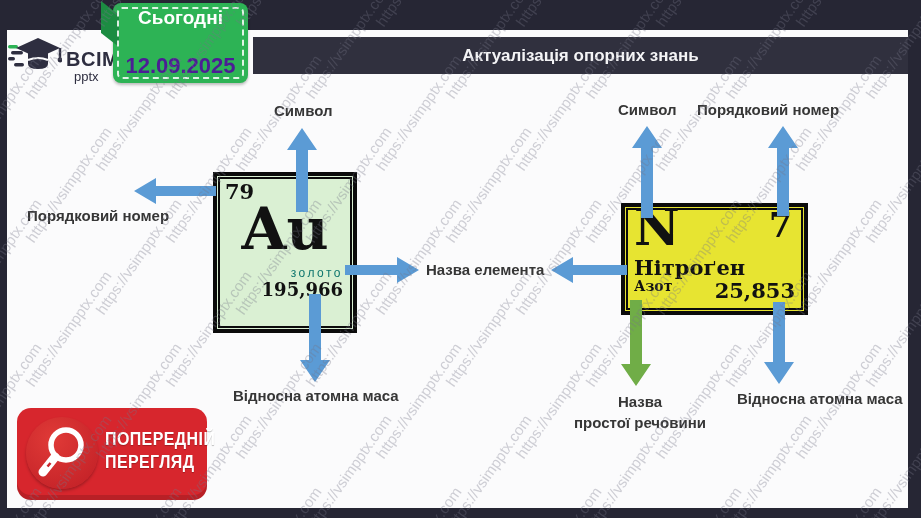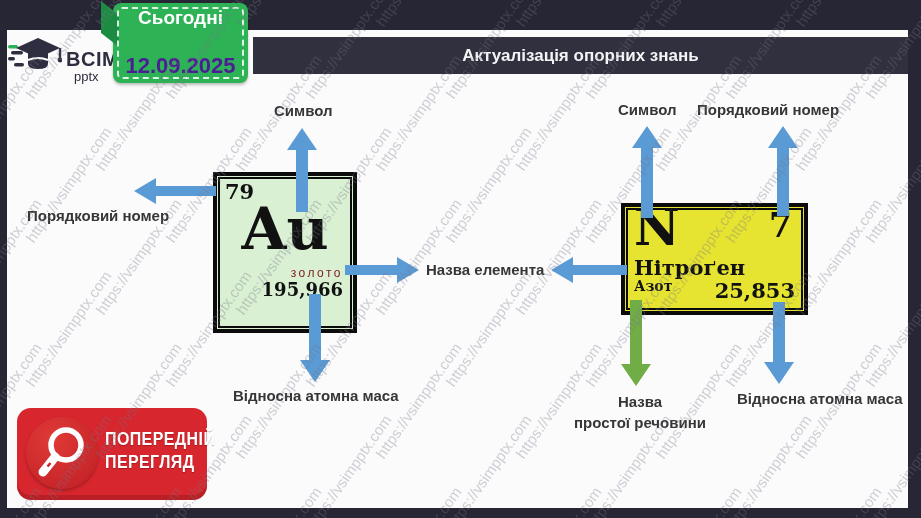--- a/index.html
+++ b/index.html
@@ -43,21 +43,21 @@
 
   
   .elem-card{position:absolute;border:4px solid #0b0b0b;z-index:2;}
   .elem-card::before{content:"";position:absolute;inset:1px;border:2px solid #0b0b0b;pointer-events:none;}
   .card-gold{left:213px;top:172px;width:136px;height:153px;background:var(--gold-bg);}
   .card-nitrogen{left:621px;top:203px;width:179px;height:104px;background:var(--nitrogen-bg);}
   .serif{font-family:"DejaVu Serif","Liberation Serif",serif;color:#111;}
 
   .gold-number{position:absolute;left:8px;top:3px;font-size:21px;font-weight:bold;}
   .gold-symbol{position:absolute;left:0;right:0;top:24px;text-align:center;font-size:58px;font-weight:bold;line-height:1;}
-  .gold-name{position:absolute;right:10px;top:90px;font-size:12px;letter-spacing:2.5px;color:#7f1d1d;font-family:"Liberation Sans",sans-serif;}
+  .gold-name{position:absolute;right:10px;top:90px;font-size:12px;letter-spacing:2.5px;color:#0f766e;font-family:"Liberation Sans",sans-serif;}
   .gold-mass{position:absolute;right:10px;top:103px;font-size:18px;font-weight:bold;}
 
   .nit-symbol{position:absolute;left:9px;top:-4px;font-size:50px;font-weight:bold;line-height:1;}
   .nit-number{position:absolute;right:12px;top:2px;font-size:33px;font-weight:bold;line-height:1;}
   .nit-name{position:absolute;left:9px;top:48px;font-size:21px;font-weight:bold;}
   .nit-substance{position:absolute;left:9px;top:71px;font-size:14px;font-weight:bold;}
   .nit-mass{position:absolute;right:9px;top:71px;font-size:21px;font-weight:600;}
 
   
   .arrow{position:absolute;z-index:4;}

